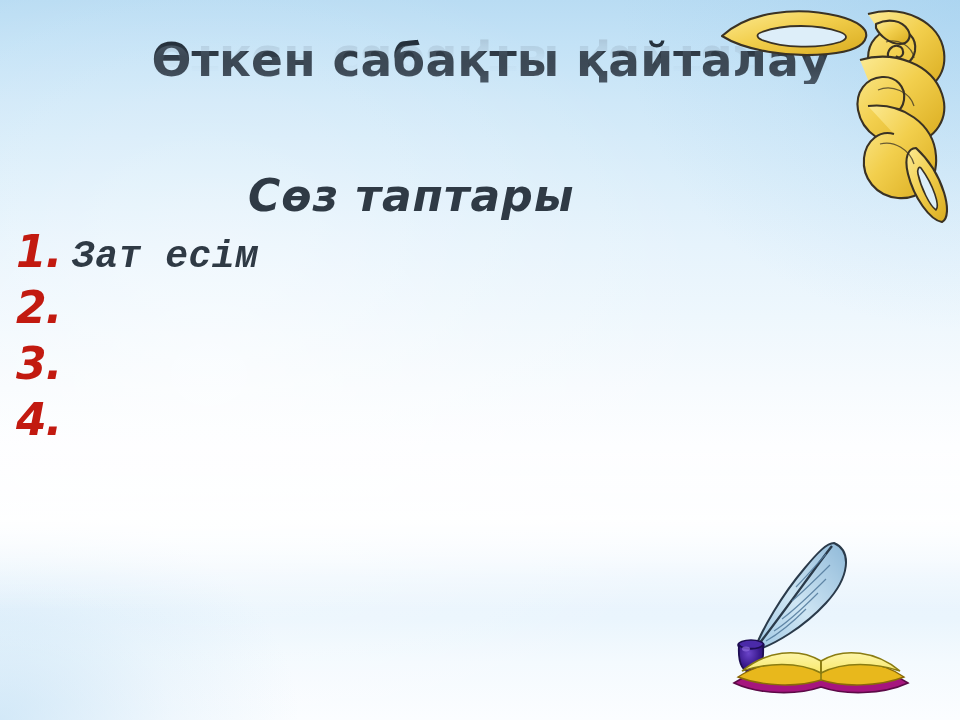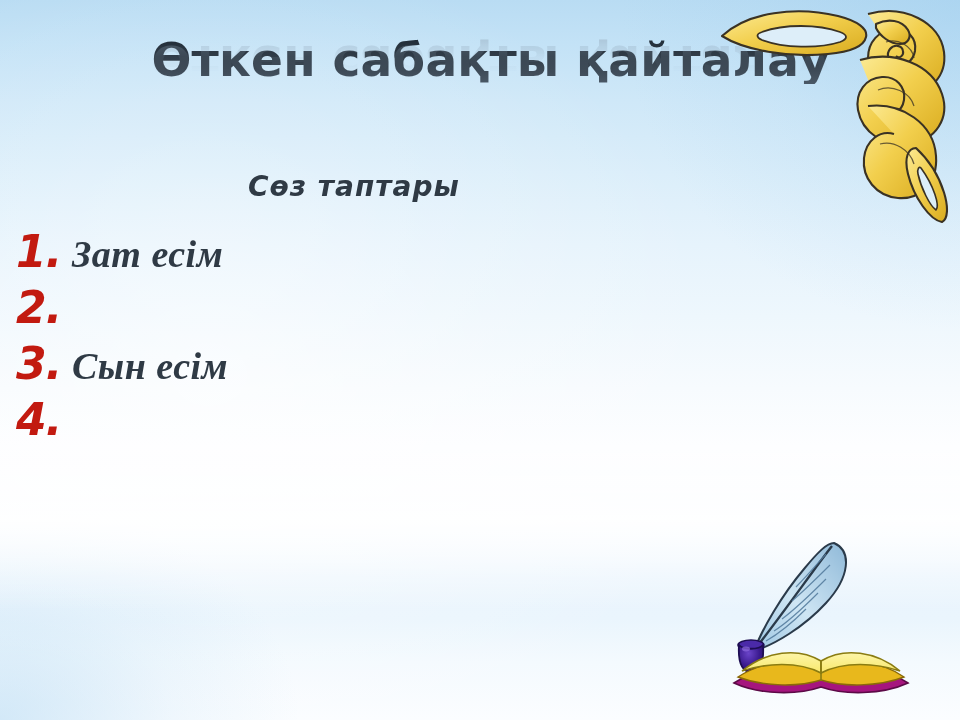--- a/index.html
+++ b/index.html
@@ -132,21 +132,21 @@
   }
 
   
   .subtitle {
     position: absolute;
     left: 248px;
     top: 170px;
     font-family: "DejaVu Sans", sans-serif;
     font-weight: bold;
     font-style: italic;
-    font-size: 28px;
+    font-size: 44px;
     color: #2f3a45;
     letter-spacing: 1px;
     white-space: nowrap;
   }
 
   
   .word-list {
     position: absolute;
     left: 16px;
     top: 226px;
@@ -163,21 +163,21 @@
     font-family: "DejaVu Sans", sans-serif;
     font-weight: bold;
     font-style: italic;
     font-size: 44px;
     color: #c21a10;
     min-width: 56px;
     letter-spacing: -1px;
   }
 
   .word-label {
-    font-family: Liberation Serif, serif;
+    font-family: Liberation Mono, monospace;
     font-weight: bold;
     font-style: italic;
     font-size: 38px;
     color: #2f3a45;
     letter-spacing: 0.5px;
     white-space: nowrap;
   }
 
   
   .ornament-corner {
@@ -218,21 +218,20 @@
   <div class="word-list">
     <div class="word-row">
       <span class="word-num">1.</span>
       <span class="word-label">Зат есім</span>
     </div>
     <div class="word-row">
       <span class="word-num">2.</span>
     </div>
     <div class="word-row">
       <span class="word-num">3.</span>
-      <span class="word-label">Сын есім</span>
     </div>
     <div class="word-row">
       <span class="word-num">4.</span>
     </div>
   </div>
 
   <svg class="ornament-corner" viewBox="0 0 240 225">
     <defs>
       <linearGradient id="goldA" x1="0" y1="0" x2="1" y2="1">
         <stop offset="0%" stop-color="#fceb96"></stop>

